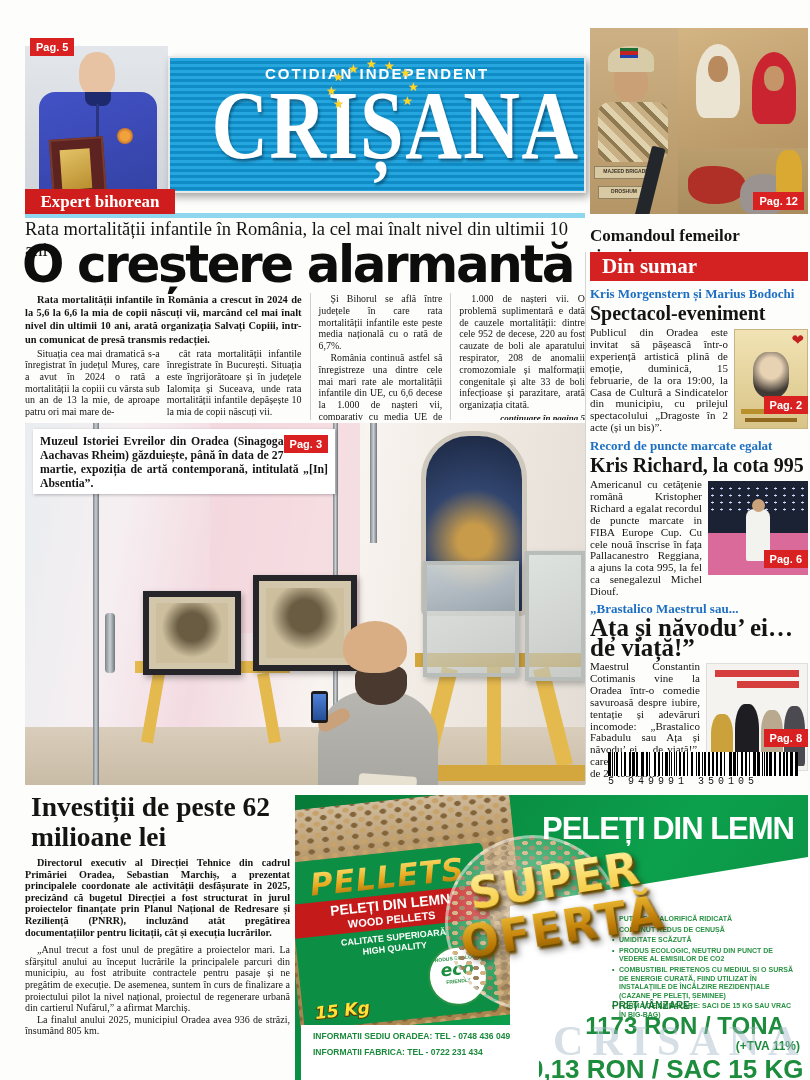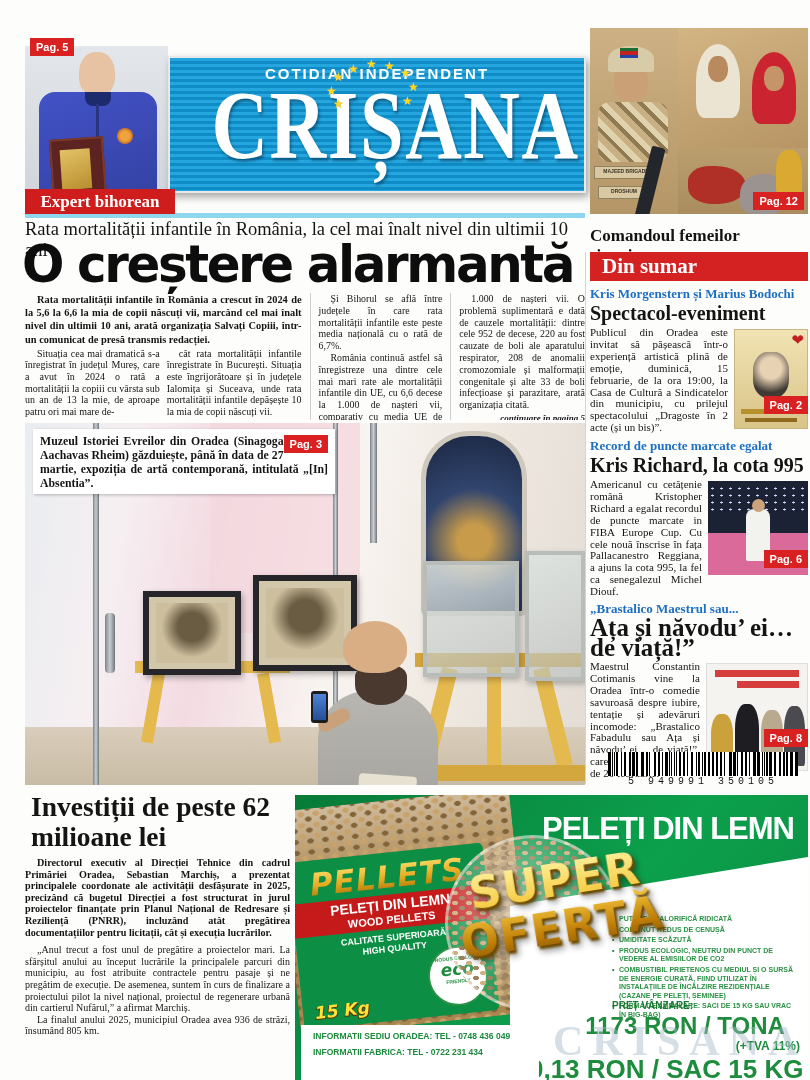--- a/index.html
+++ b/index.html
@@ -113,21 +113,21 @@
   .poster3{width:100px;height:106px;background:#f5f3ef;border:1px solid #ddd;}
   .poster3 .rt1{position:absolute;left:8px;top:6px;width:84px;height:7px;background:#cf1d1d;opacity:.85;}
   .poster3 .rt2{position:absolute;left:30px;top:17px;width:62px;height:7px;background:#cf1d1d;opacity:.85;}
   .poster3 .pp{position:absolute;bottom:4px;border-radius:40% 40% 8% 8%;}
   
   #barcode{left:608px;top:752px;width:190px;height:38px;}
   #barcode .bars{width:100%;height:24px;background:
      repeating-linear-gradient(90deg,#000 0 1.5px,#fff 1.5px 3.5px,#000 3.5px 4.5px,#fff 4.5px 8px,#000 8px 10px,#fff 10px 12.5px),
      repeating-linear-gradient(90deg,#fff 0 2px,#000 2px 3px,#fff 3px 6.5px,#000 6.5px 7.5px,#fff 7.5px 11px);
      background-blend-mode:multiply;}
-  #barcode .digits{font-family:"Liberation Mono",monospace;font-size:10px;letter-spacing:4px;text-align:center;}
+  #barcode .digits{font-family:"Liberation Mono",monospace;font-size:10px;letter-spacing:4px;text-align:left;}
   
   #bottom-article{left:25px;top:789px;width:265px;height:291px;overflow:hidden;}
   #ba-title{font-size:16.5px;line-height:21px;}
   #ba-title b{font-weight:bold;}
   #ba-head{font-weight:bold;font-size:27.5px;line-height:30px;margin:3px 6px 5px;}
   #bottom-article p{margin:0;text-align:justify;text-indent:12px;}
   .ba-lead{font-weight:bold;font-size:10.2px;line-height:11.6px;}
   .ba-body{font-size:10px;line-height:11.6px;margin-top:6px !important;}
   
   #ad{left:295px;top:795px;width:513px;height:285px;background:linear-gradient(130deg,#077a38,#0ca04c 55%,#0a8a40);overflow:hidden;}

